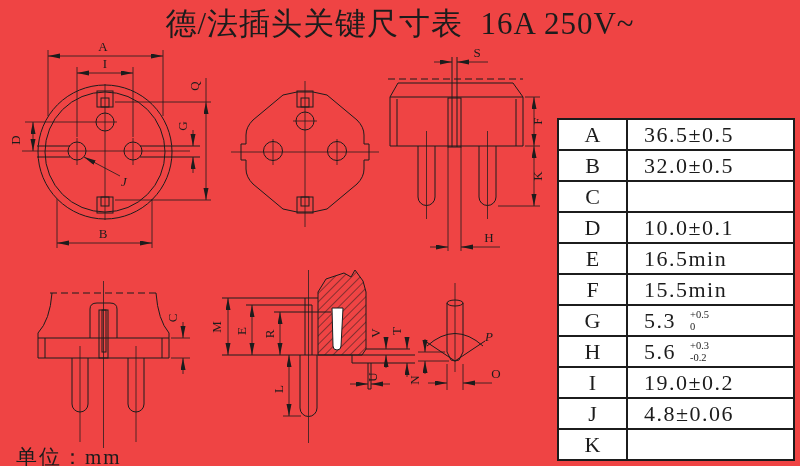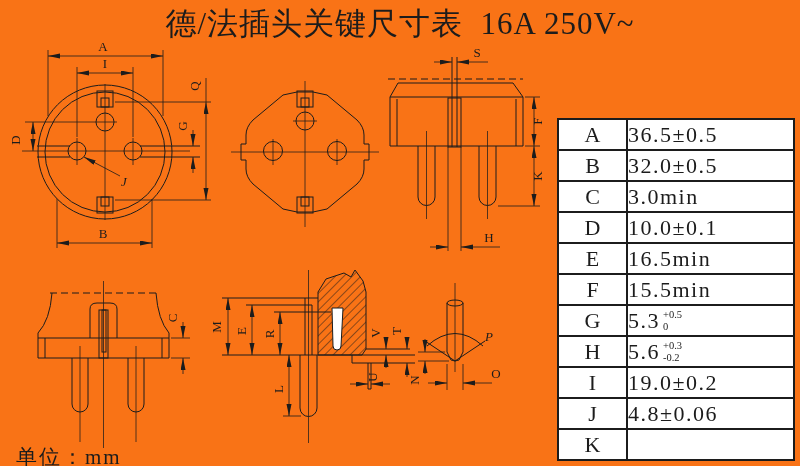--- a/index.html
+++ b/index.html
@@ -1,31 +1,31 @@
 <!DOCTYPE html>
 <html><head>
 <meta charset="utf-8">
 <style>
   html,body{margin:0;padding:0;}
   body{width:800px;height:466px;background:#ffffff;position:relative;overflow:hidden;
        font-family:"Liberation Serif",serif;color:#1c1c1c;}
-  .page{position:absolute;left:0;top:0;width:800px;height:466px;background:#f97316;}
+  .page{position:absolute;left:0;top:0;width:800px;height:466px;background:#ef4444;}
   .title{position:absolute;top:3px;left:0;width:800px;text-align:center;
          font-size:31px;letter-spacing:1px;white-space:pre;}
   .unit{position:absolute;left:16px;top:431px;font-size:21px;letter-spacing:2px;margin-top:12px;}
   
   .dimtable{position:absolute;left:557px;top:118px;width:238px;height:343px;
             border:2px solid #1c1c1c;box-sizing:border-box;display:flex;flex-direction:column;background:#fff;}
   .trow{flex:1;display:flex;border-top:2px solid #1c1c1c;min-height:0;}
   .trow:first-child{border-top:none;}
   .tletter{width:69px;border-right:2px solid #1c1c1c;display:flex;align-items:center;
            justify-content:center;font-size:22px;box-sizing:border-box;}
-  .tvalue{flex:1;display:flex;align-items:center;padding-left:0;font-size:22px;letter-spacing:1.5px;}
+  .tvalue{flex:1;display:flex;align-items:center;padding-left:16px;font-size:22px;letter-spacing:1.5px;}
   .tol{display:inline-flex;flex-direction:column;font-size:10.5px;line-height:1.05;
-       margin-left:3px;letter-spacing:0;}
+       margin-left:14px;letter-spacing:0;}
   
   #art{position:absolute;left:0;top:0;}
   #art line,#art path,#art rect,#art circle,#art ellipse{stroke:#1c1c1c;stroke-width:1;fill:none;}
   #art .dim{stroke-width:0.8;}
   #art .cl{stroke-width:0.75;}
   #art .dash{stroke-dasharray:7 4;}
   #art text{font-family:"Liberation Serif",serif;font-size:13px;fill:#1c1c1c;
             stroke:none;text-anchor:middle;}
   #art text.it{font-style:italic;}
 </style>
@@ -278,27 +278,20 @@
       <div class="tvalue">
           <span>32.0±0.5</span>
           <span class="tol">
             <span></span>
             <span></span>
           </span>
         </div>
     </div>
     <div class="trow">
       <div class="tletter">C</div>
-      <div class="tvalue">
-          <span>3.0min</span>
-          <span class="tol">
-            <span></span>
-            <span></span>
-          </span>
-        </div>
     </div>
     <div class="trow">
       <div class="tletter">D</div>
       <div class="tvalue">
           <span>10.0±0.1</span>
           <span class="tol">
             <span></span>
             <span></span>
           </span>
         </div>

